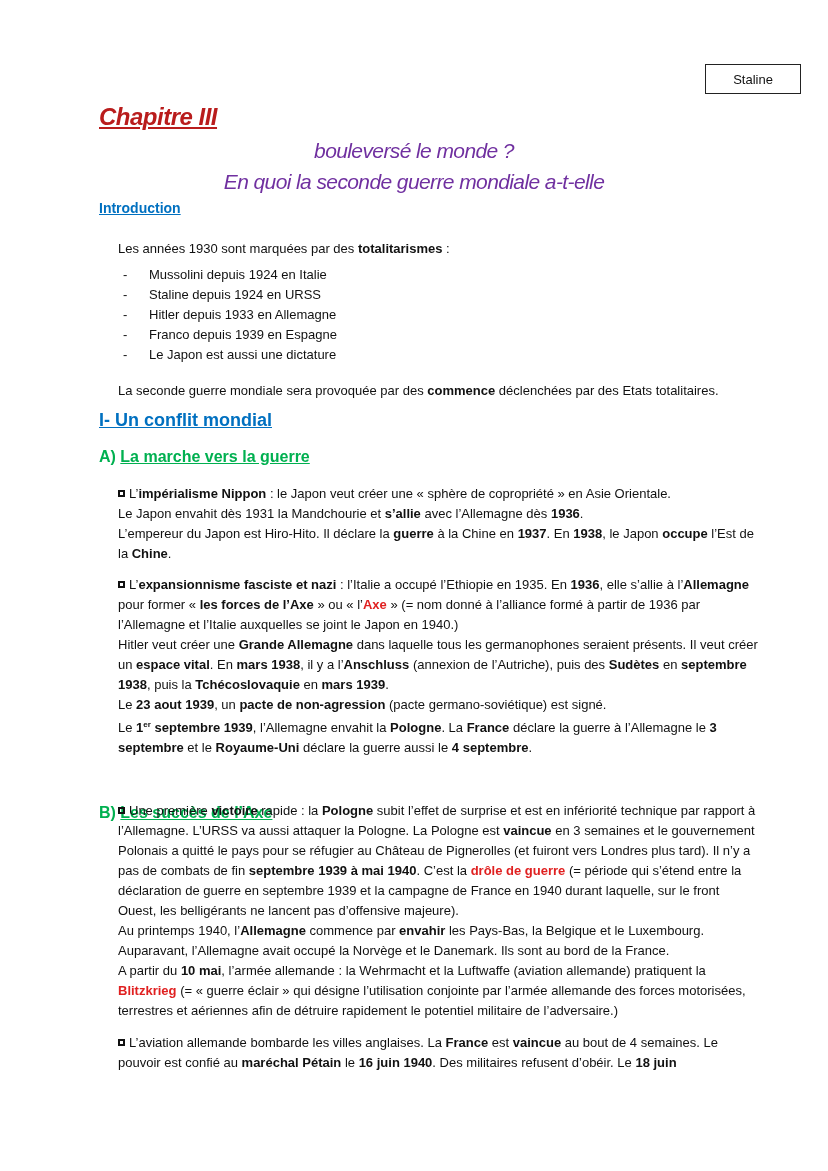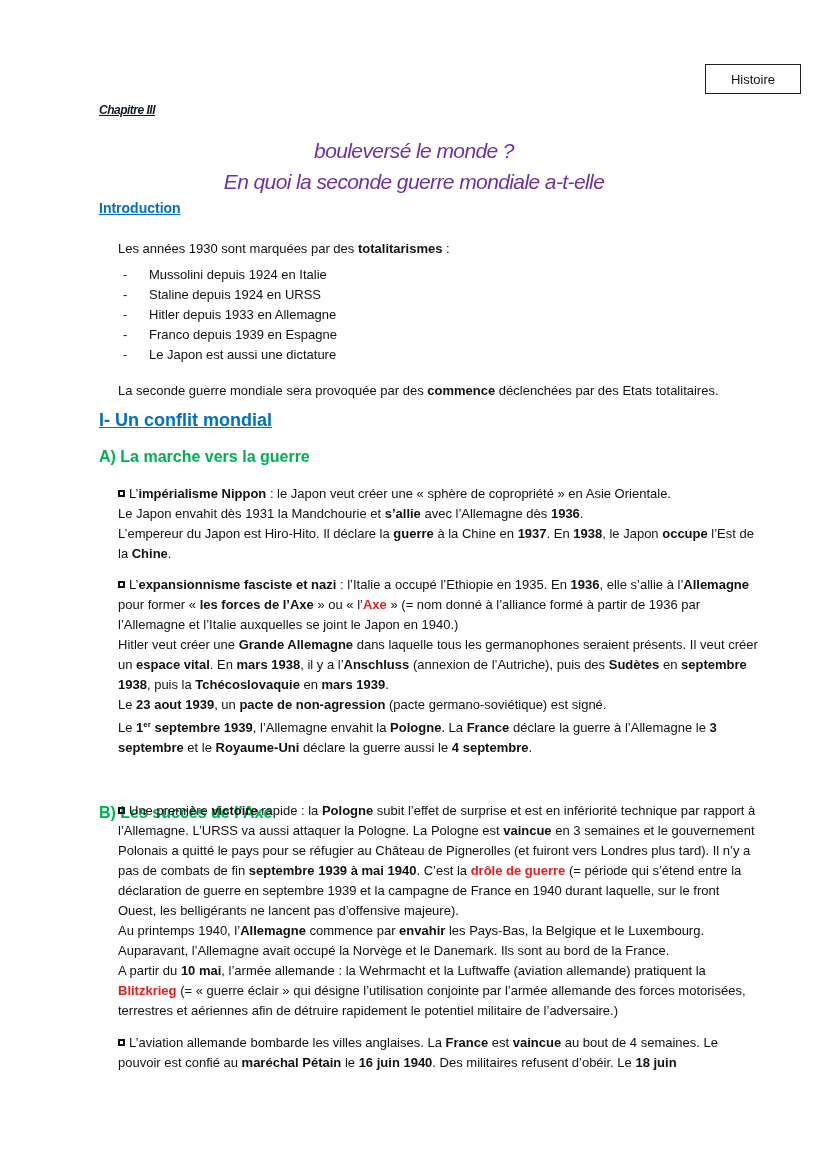--- a/index.html
+++ b/index.html
@@ -1,45 +1,45 @@
 <!DOCTYPE html>
 <html><head>
 <meta charset="utf-8">
 <style>
   html, body { margin: 0; padding: 0; background: #ffffff; }
   body { width: 828px; height: 1171px; position: relative; overflow: hidden;
          font-family: "Liberation Sans", sans-serif; color: #111; }
   .subject-box { position: absolute; left: 705px; top: 64px; width: 96px; height: 30px;
                  border: 1.5px solid #222; box-sizing: border-box; display: flex;
                  align-items: center; justify-content: center; font-size: 13px; }
-  .chapter { position: absolute; left: 99px; top: 103px; font-size: 12px; font-weight: bold;
-             font-style: italic; color: #0f172a; text-decoration: underline; letter-spacing: -0.5px; }
+  .chapter { position: absolute; left: 99px; top: 103px; font-size: 24px; font-weight: bold;
+             font-style: italic; color: #b91c1c; text-decoration: underline; letter-spacing: -0.5px; }
   .main-title { position: absolute; left: 100px; width: 628px; top: 135px; text-align: center;
                 font-size: 21px; font-style: italic; color: #7030a0; line-height: 31px; letter-spacing: -0.6px; }
   .h-intro { position: absolute; left: 99px; top: 200px; font-size: 14px; font-weight: bold;
              color: #0070c0; text-decoration: underline; }
   .p { position: absolute; left: 114px; width: 640px; font-size: 13px; line-height: 20px; margin: 4px; }
   .list { position: absolute; left: 99px; top: 265px; margin: 0; padding: 0; list-style: none; font-size: 13px; line-height: 20px; }
   .list li { display: flex; }
   .list .dash { width: 50px; padding-left: 24px; box-sizing: border-box; }
   .h1 { position: absolute; left: 99px; top: 410px; font-size: 18px; font-weight: bold;
         color: #0070c0; text-decoration: underline; }
   .h2 { position: absolute; left: 99px; font-size: 16px; font-weight: bold; color: #00b050; }
-  .h2 .u { }
+  .h2 .u { text-decoration: underline; }
   b { font-weight: bold; }
   .red { color: #e02020; font-weight: bold; }
   .bullet-sq { display: inline-block; width: 7px; height: 7px; border: 2px solid #111;
                box-sizing: border-box; margin-right: 4px; vertical-align: 1px; }
   sup { font-size: 8px; }
 </style>
 </head>
 <body>
 
 <div class="subject-box">
-  <span>Histoire</span>
+  <span>Staline</span>
 </div>
 
 <div class="chapter">Chapitre III</div>
 
 <div class="main-title">
   <div>bouleversé le monde ?</div>
   <div>En quoi la seconde guerre mondiale a-t-elle</div>
 </div>
 
 <div class="h-intro">Introduction</div>

